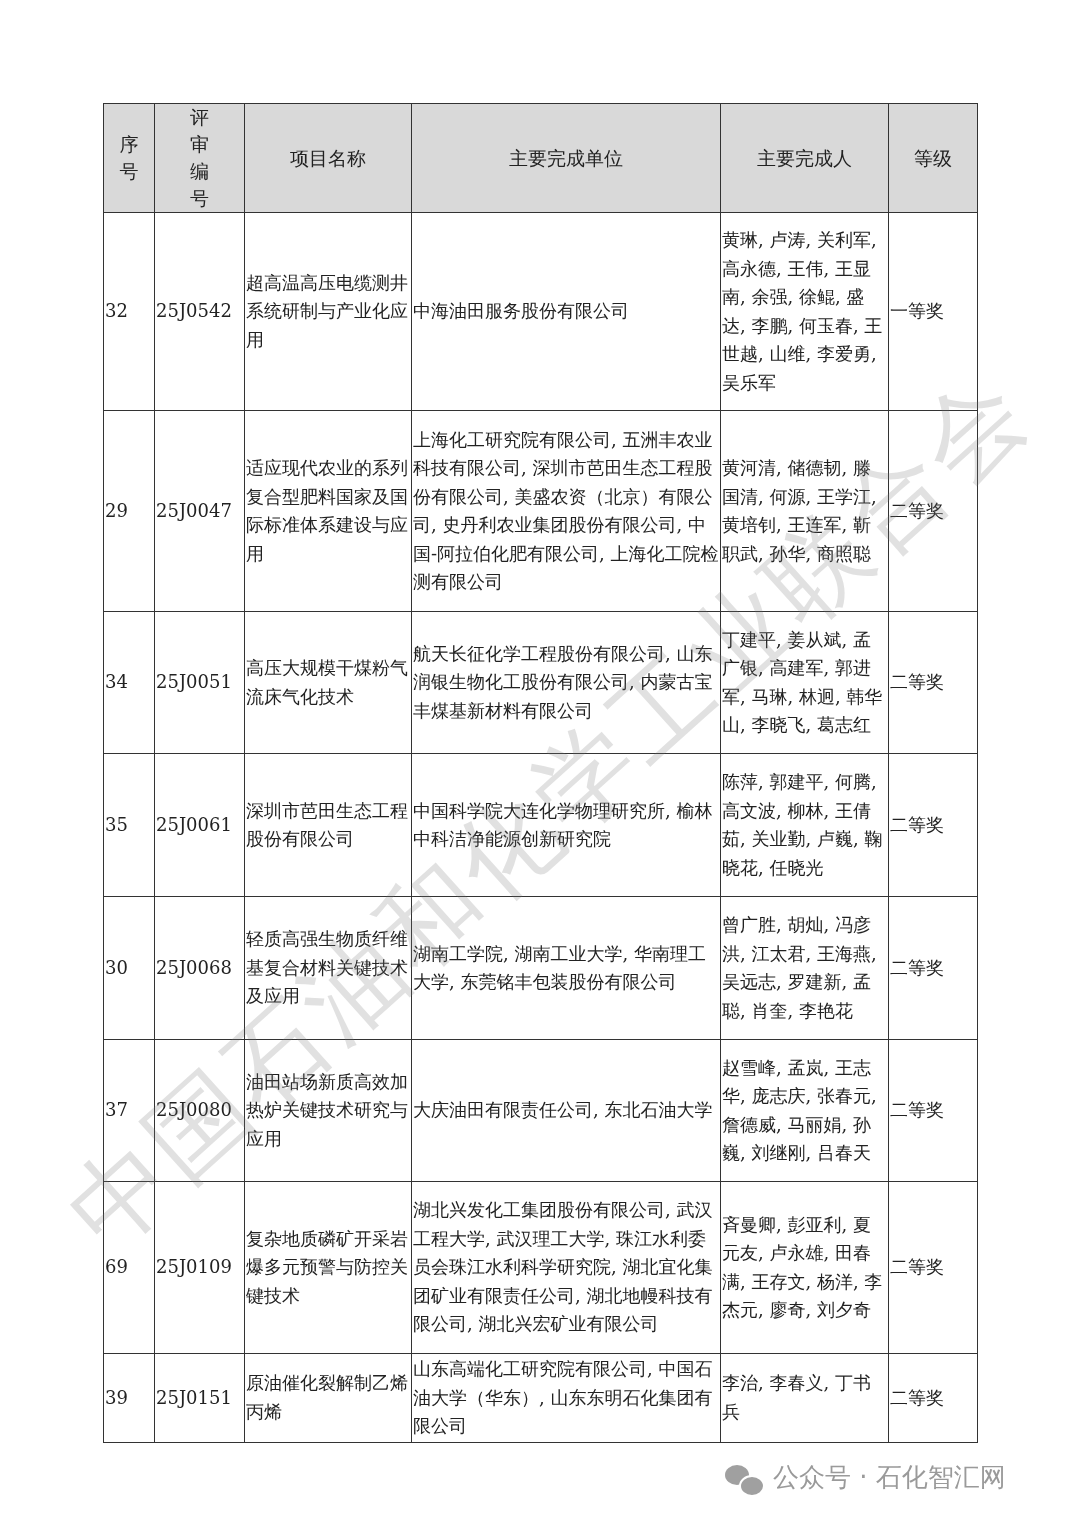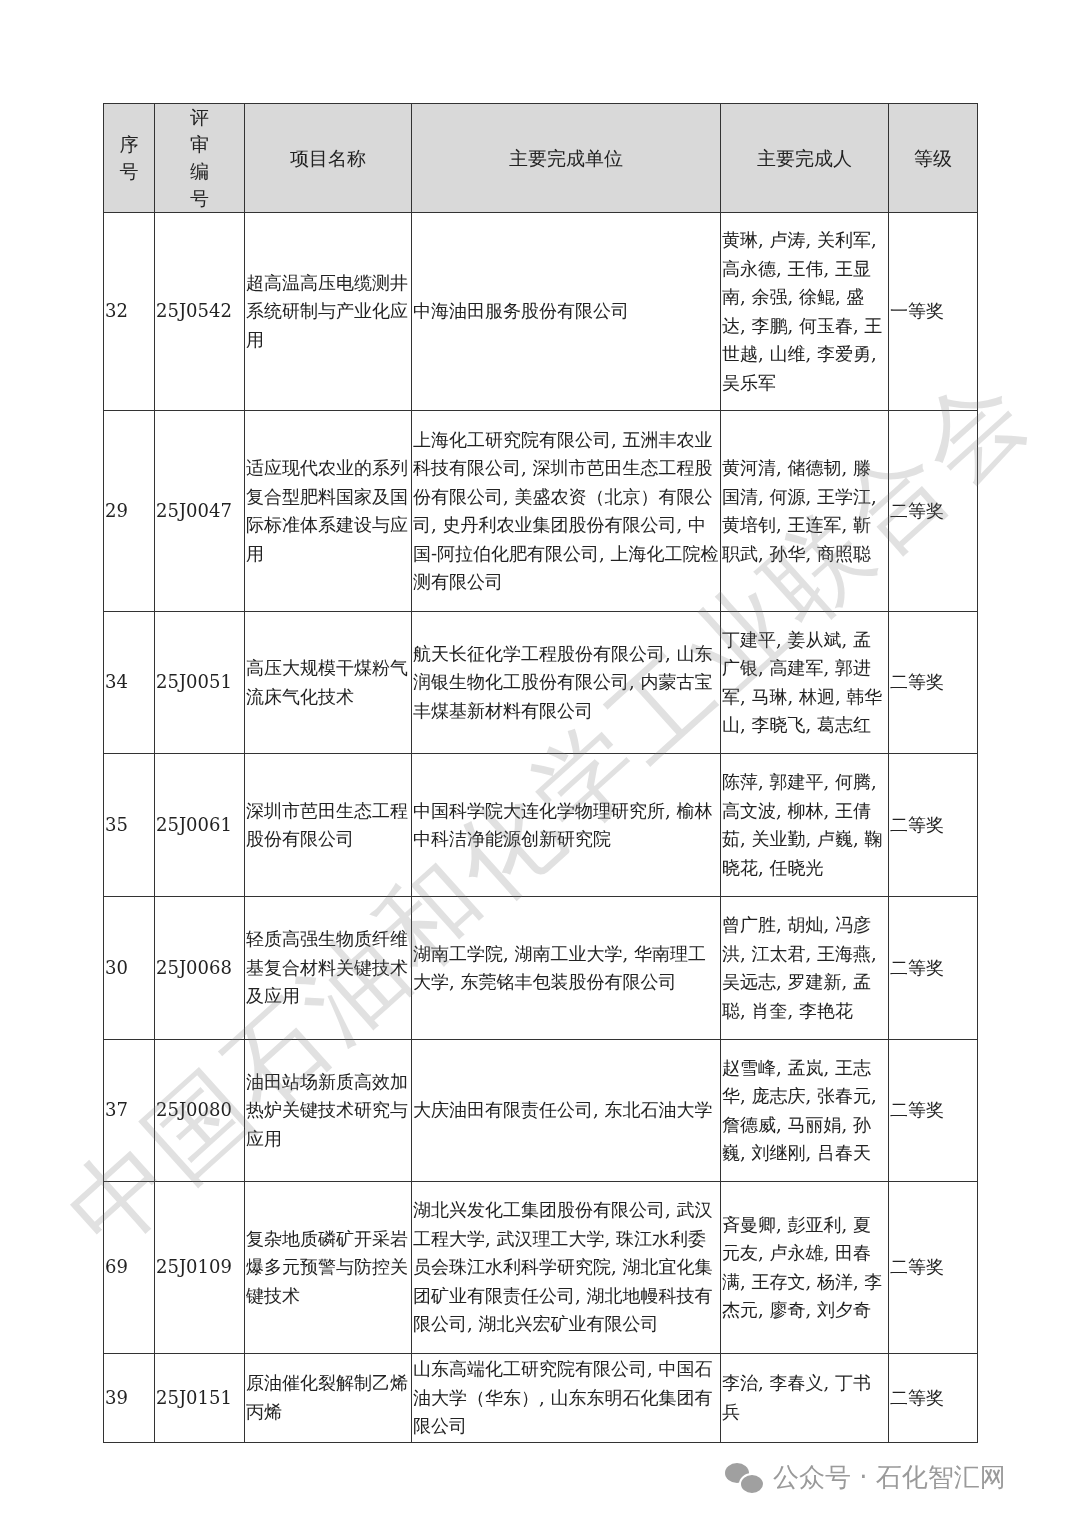--- a/index.html
+++ b/index.html
@@ -13,21 +13,21 @@
   table.awards th { background:#d9d9d9; font-weight:normal; text-align:center; height:56px; font-size:19px; line-height:27px; }
   td.c-num, td.c-code, td.c-grade { text-align:left; }
   td.c-name { padding:0 8px 0 9px; }
   td.c-unit { padding:0 8px 0 9px;margin-left:16px; }
   td.c-people { padding:0 8px 0 13px;margin-top:18px; }
   col.w1 { width:51px; } col.w2 { width:90px; } col.w3 { width:167px; }
   col.w4 { width:309px; } col.w5 { width:168px; } col.w6 { width:89px; }
   .watermark { position:absolute; left:40px; top:1180px; transform-origin:0 0; transform:rotate(-42deg);
                font-size:100px; color:rgba(120,120,120,0.22); white-space:nowrap; letter-spacing:4px;
                font-family:"DejaVu Sans",sans-serif; pointer-events:none; }
-  .footer { position:absolute; left:725px; top:1460px; display:flex; align-items:center; gap:8px;
+  .footer { position:absolute; left:725px; top:1460px; display:flex; align-items:flex-end; gap:8px;
             font-family:"DejaVu Sans",sans-serif; font-size:26px; color:#9a9a9a; }
   .wechat { width:40px; height:30px; position:relative; }
   .wechat .b1 { position:absolute; left:0; top:0; width:24px; height:20px; border-radius:50%; background:#a0a0a0; }
   .wechat .b2 { position:absolute; left:14px; top:10px; width:22px; height:18px; border-radius:50%; background:#a0a0a0; border:2px solid #fff; }
 </style>
 </head>
 <body>
 
 <div class="page">
   <table class="awards">

